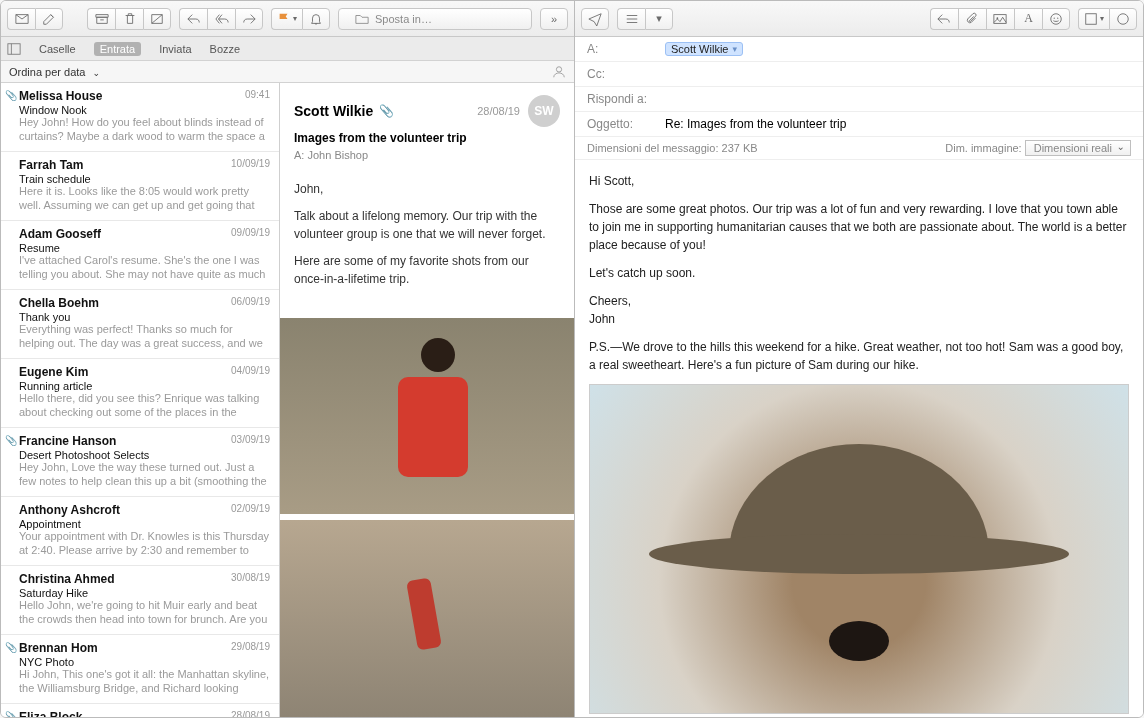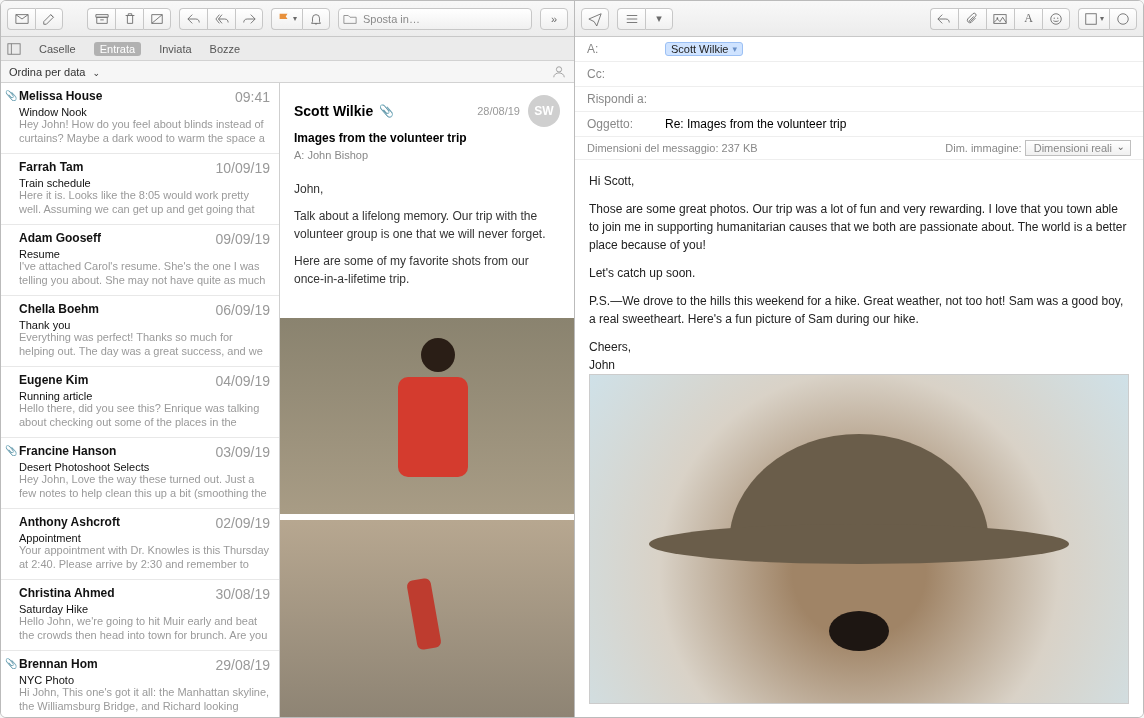--- a/index.html
+++ b/index.html
@@ -9,38 +9,38 @@
 
 .left-group { width:574px; display:flex; flex-direction:column; border-right:1px solid #bbb; }
 
 
 .toolbar { height:36px; background:linear-gradient(#f8f8f8,#ececec); border-bottom:1px solid #c8c8c8; display:flex; align-items:center; padding:0 6px; gap:8px; }
 .tb-group { display:flex; gap:0; }
 .tb-btn { height:22px; min-width:28px; border:1px solid #c7c7c7; background:linear-gradient(#ffffff,#f0f0f0); border-radius:4px; display:flex; align-items:center; justify-content:center; color:#6a6a6a; font-size:11px; padding:0 5px; }
 .tb-group .tb-btn { border-radius:0; border-right:none; }
 .tb-group .tb-btn:first-child { border-radius:4px 0 0 4px; }
 .tb-group .tb-btn:last-child { border-radius:0 4px 4px 0; border-right:1px solid #c7c7c7; }
-.move-box { flex:1; height:22px; border:1px solid #c7c7c7; border-radius:4px; background:linear-gradient(#ffffff,#f0f0f0); display:flex; align-items:center; padding:0 4px; color:#8a8a8a; font-size:11px; gap:6px; }
+.move-box { flex:1; height:22px; border:1px solid #c7c7c7; border-radius:4px; background:linear-gradient(#ffffff,#f0f0f0); display:flex; align-items:center; padding:0 16px; color:#8a8a8a; font-size:11px; gap:6px; }
 
 
 .mailbox-bar { height:24px; background:#ebebeb; border-bottom:1px solid #d2d2d2; display:flex; align-items:center; padding:0 6px; gap:18px; font-size:11px; }
 .mb-icon { width:14px; height:14px; display:inline-flex; align-items:center; justify-content:center; color:#7a7a7a; }
 .mb-item { color:#555; }
 .mb-item.active { background:#b1b1b1; color:#fff; padding:1px 6px; border-radius:3px; }
 
 
 .sort-bar { height:22px; background:#f6f6f6; border-bottom:1px solid #d2d2d2; display:flex; align-items:center; padding:0 8px; font-size:11px; color:#333; justify-content:space-between;gap:38px; }
 
 
 .split { display:flex; flex:1; min-height:0; }
 .msg-list { width:279px; border-right:1px solid #cfcfcf; overflow-y:auto; background:#fff; }
 .msg-item { padding:6px 9px 7px 18px; border-bottom:1px solid #e8e8e8; position:relative; }
 .msg-item .row1 { display:flex; justify-content:space-between; }
 .msg-item .sender { font-weight:600; font-size:12px; color:#111; }
-.msg-item .date { font-size:14px; color:#999; }
+.msg-item .date { font-size:10px; color:#999; }
 .msg-item .subject { font-size:11px; color:#111; margin-top:1px; }
 .msg-item .preview { font-size:11px; color:#9a9a9a; line-height:1.25; max-height:28px; overflow:hidden; }
 .msg-item .clip { position:absolute; left:4px; top:7px; color:#aaa; font-size:10px; }
 
 
 .reader { flex:1; display:flex; flex-direction:column; overflow-y:auto; background:#fff; }
 .reader-header { padding:12px 14px 6px; }
 .reader-header .rh-row { display:flex; align-items:center; justify-content:space-between; }
 .reader-header .from { font-weight:700; font-size:14px; display:flex; align-items:center; gap:6px; }
 .reader-header .clipsmall { color:#888; font-size:12px; }
@@ -422,21 +422,21 @@
         <span class="dropdown">
           <span>Dimensioni reali</span>
         </span>
       </span>
     </div>
 
     <div class="compose-body">
       <p>Hi Scott,</p>
       <p>Those are some great photos. Our trip was a lot of fun and very rewarding. I love that you town able to join me in supporting humanitarian causes that we both are passionate about. The world is a better place because of you!</p>
       <p>Let's catch up soon.</p>
+      <p style="margin-bottom:0"><span>Cheers,</span><br><span>John</span></p>
       <p style="margin-top:10px">P.S.—We drove to the hills this weekend for a hike. Great weather, not too hot! Sam was a good boy, a real sweetheart. Here's a fun picture of Sam during our hike.</p>
-      <p style="margin-bottom:0"><span>Cheers,</span><br><span>John</span></p>
       <div class="dog">
         <div class="hat"></div>
         <div class="nose"></div>
       </div>
     </div>
   </div>
 </div>
 
 </body></html>

